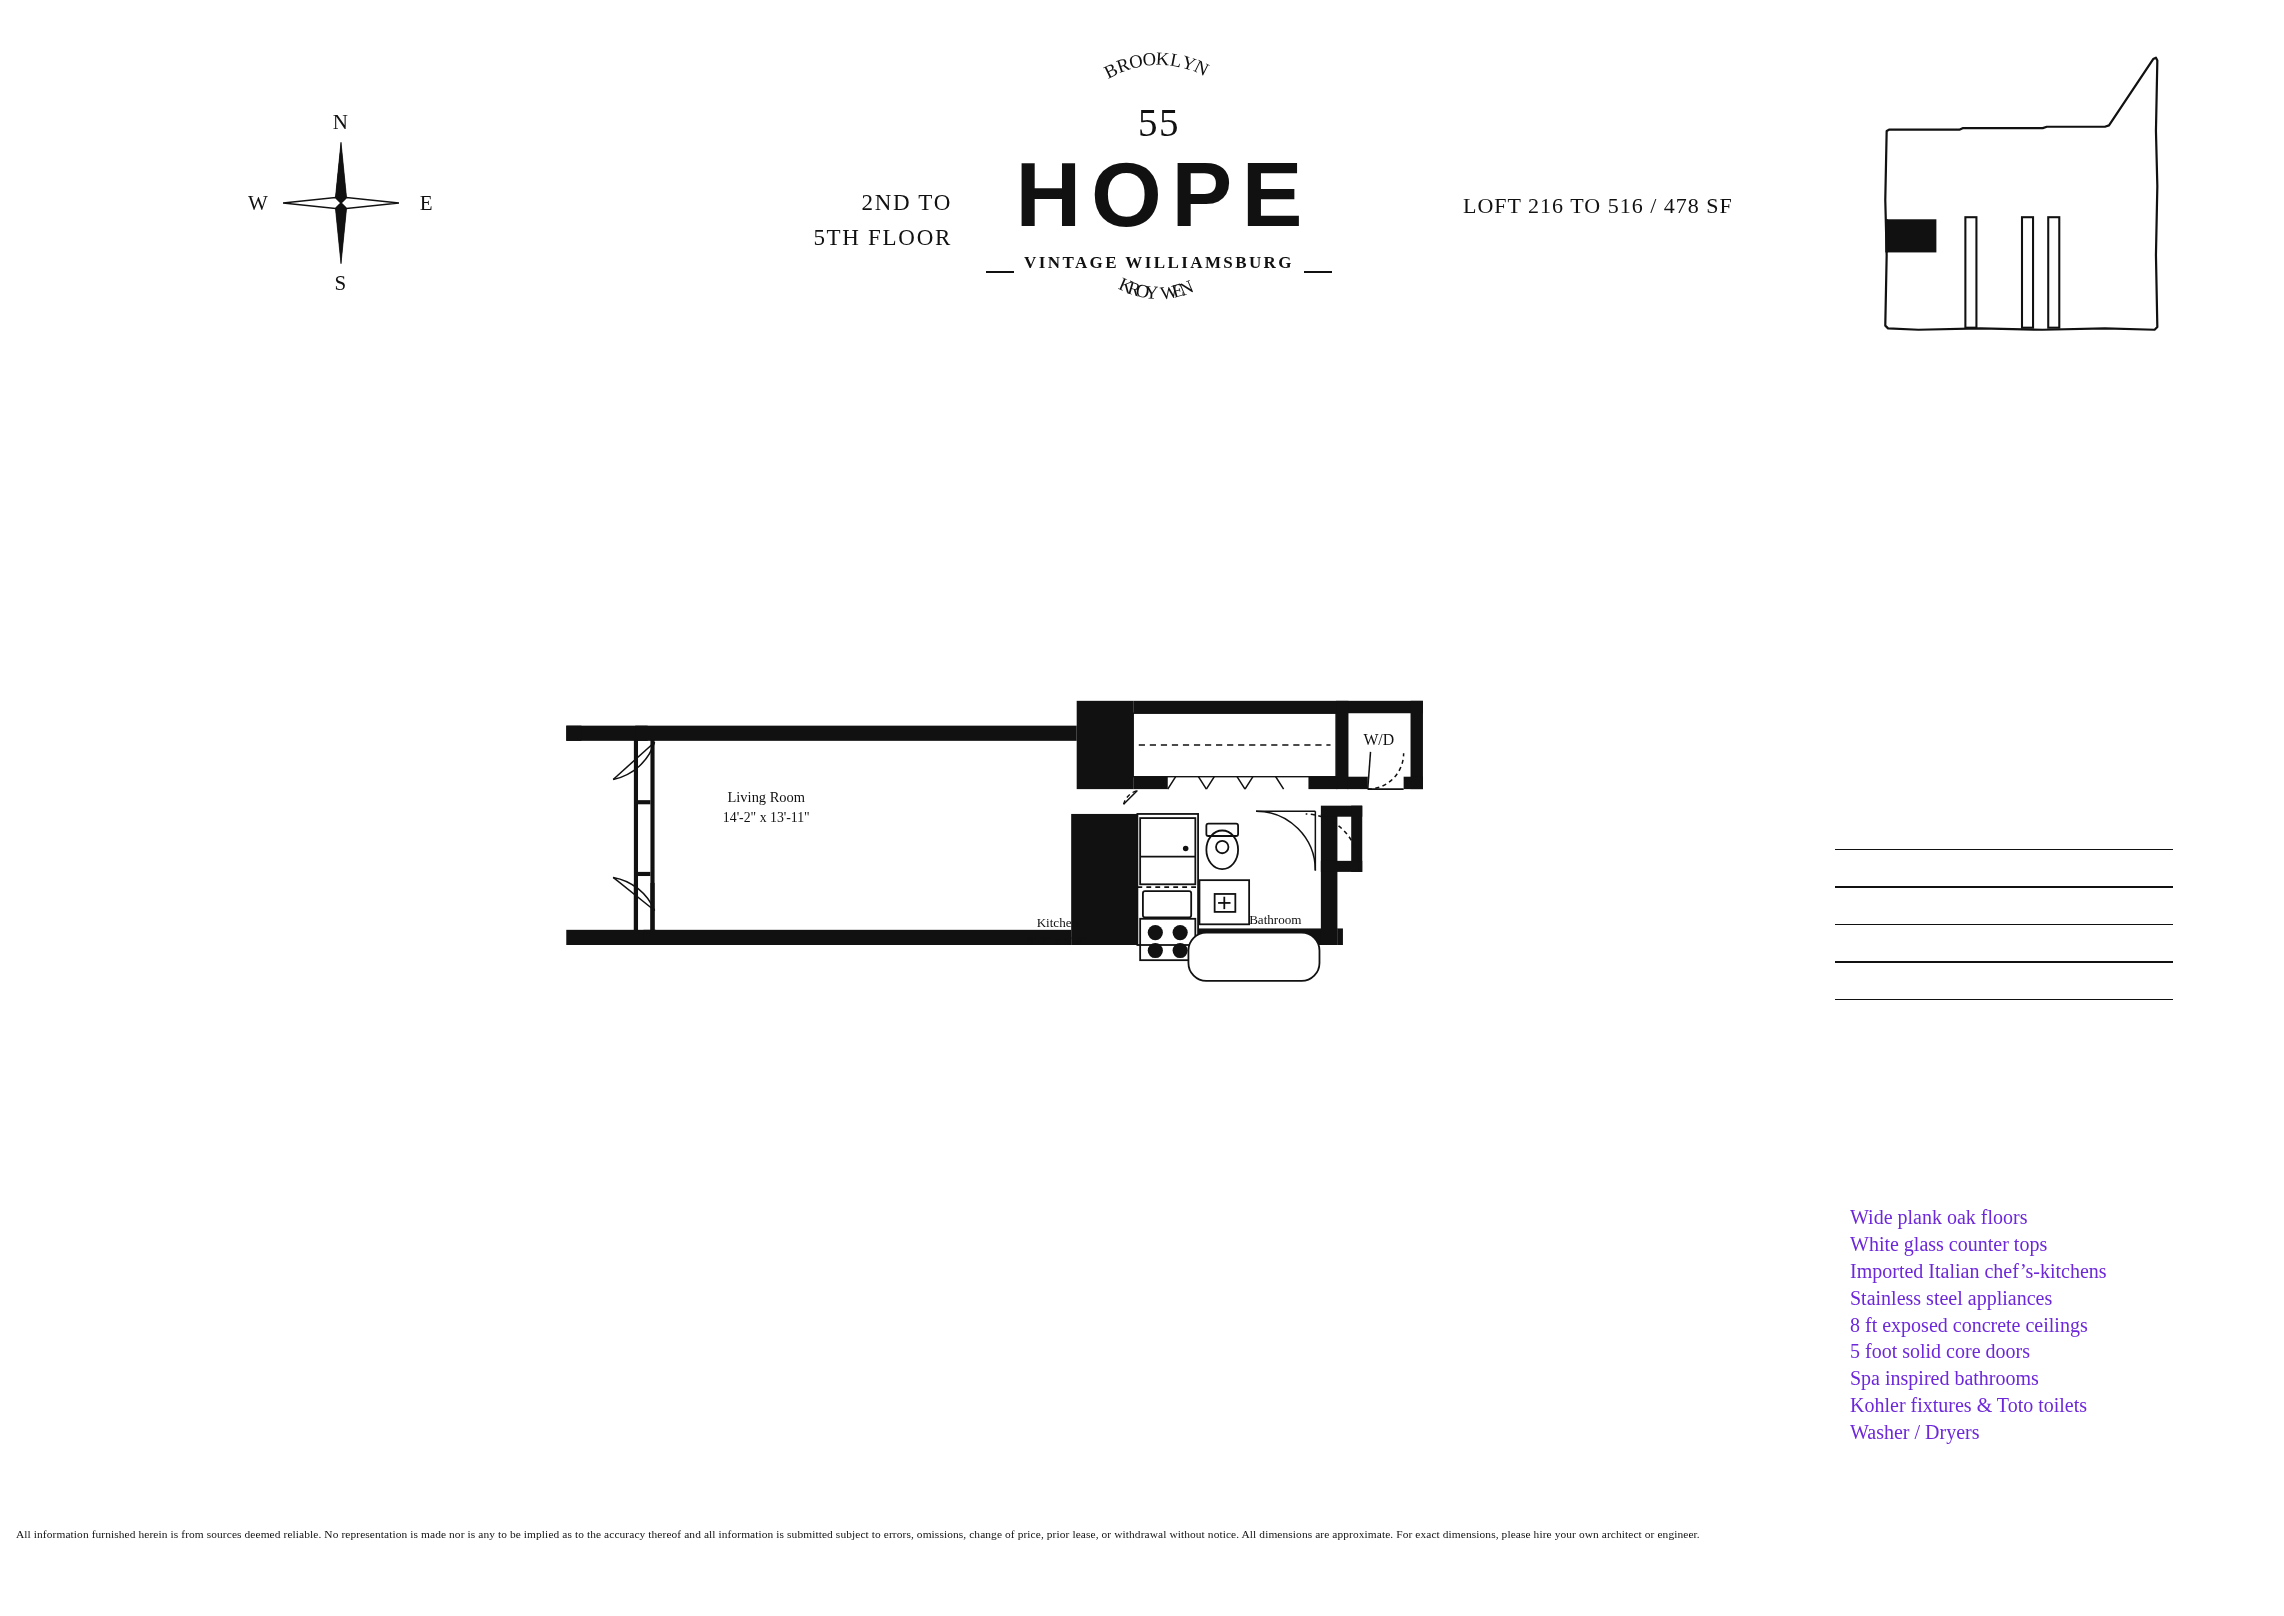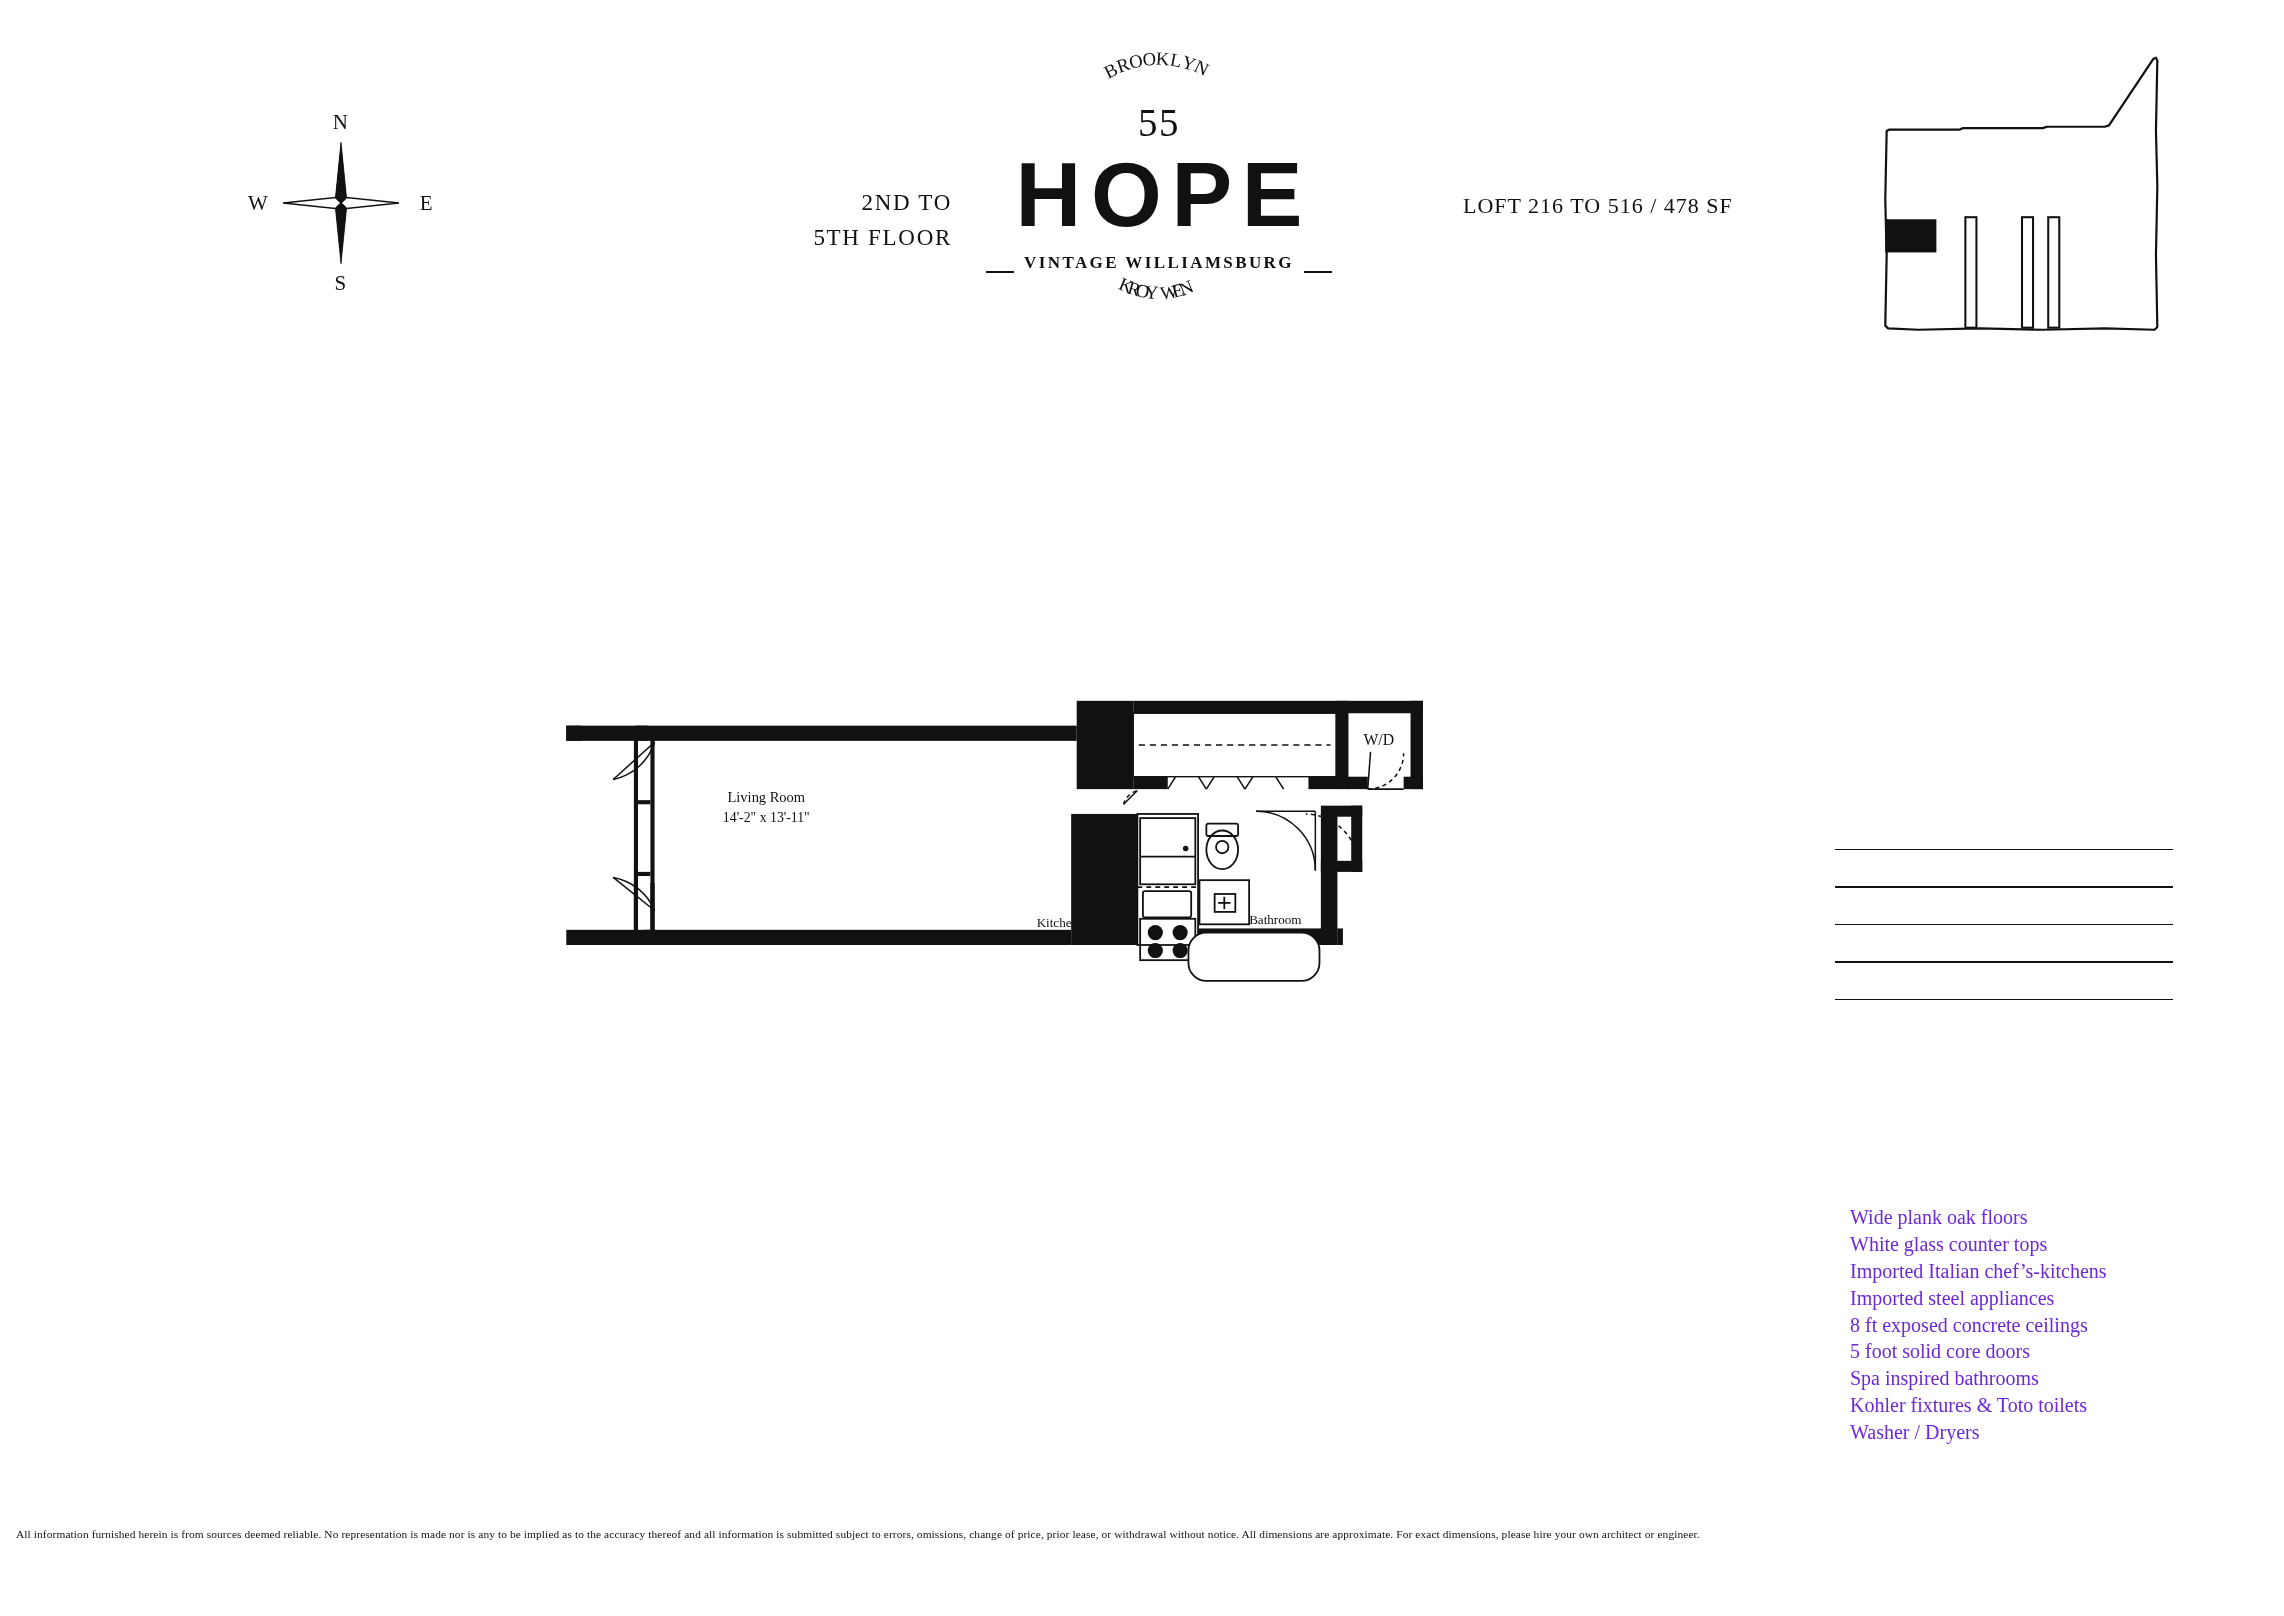--- a/index.html
+++ b/index.html
@@ -399,21 +399,21 @@
       <div class="line"></div>
       <div class="line"></div>
       <div class="line"></div>
       <div class="line"></div>
     </div>
 
   <div class="features" id="featureList">
       <div>Wide plank oak floors</div>
       <div>White glass counter tops</div>
       <div>Imported Italian chef’s-kitchens</div>
-      <div>Imported steel appliances</div>
+      <div>Stainless steel appliances</div>
       <div>8 ft exposed concrete ceilings</div>
       <div>5 foot solid core doors</div>
       <div>Spa inspired bathrooms</div>
       <div>Kohler fixtures &amp; Toto toilets</div>
       <div>Washer / Dryers</div>
     </div>
 
   <div class="disclaimer">All information furnished herein is from sources deemed reliable. No representation is made nor is any to be implied as to the accuracy thereof and all information is submitted subject to errors, omissions, change of price, prior lease, or withdrawal without notice. All dimensions are approximate. For exact dimensions, please hire your own architect or engineer.</div>
 
 </div>

